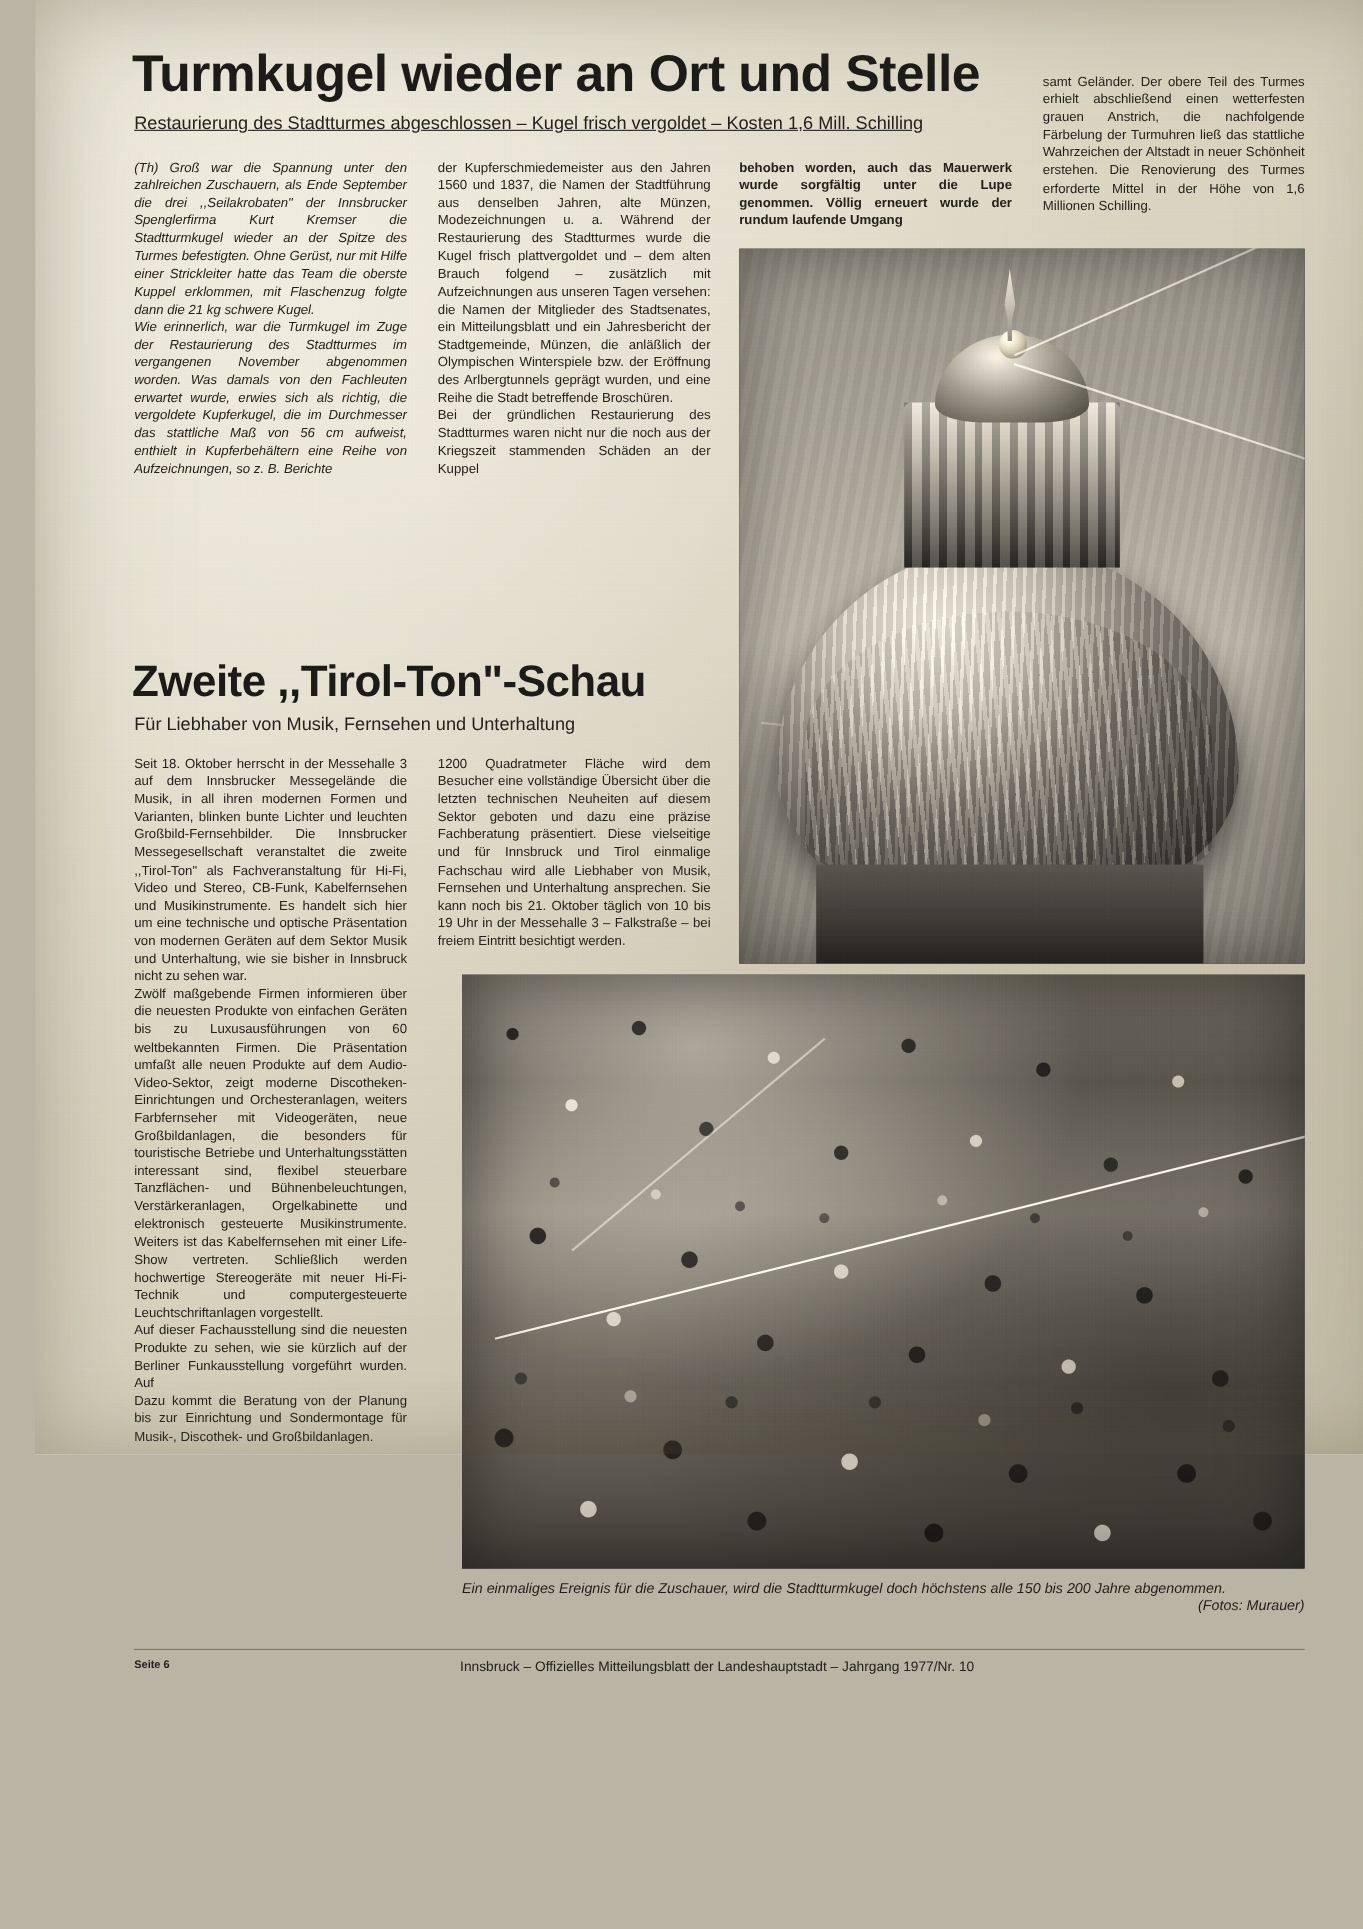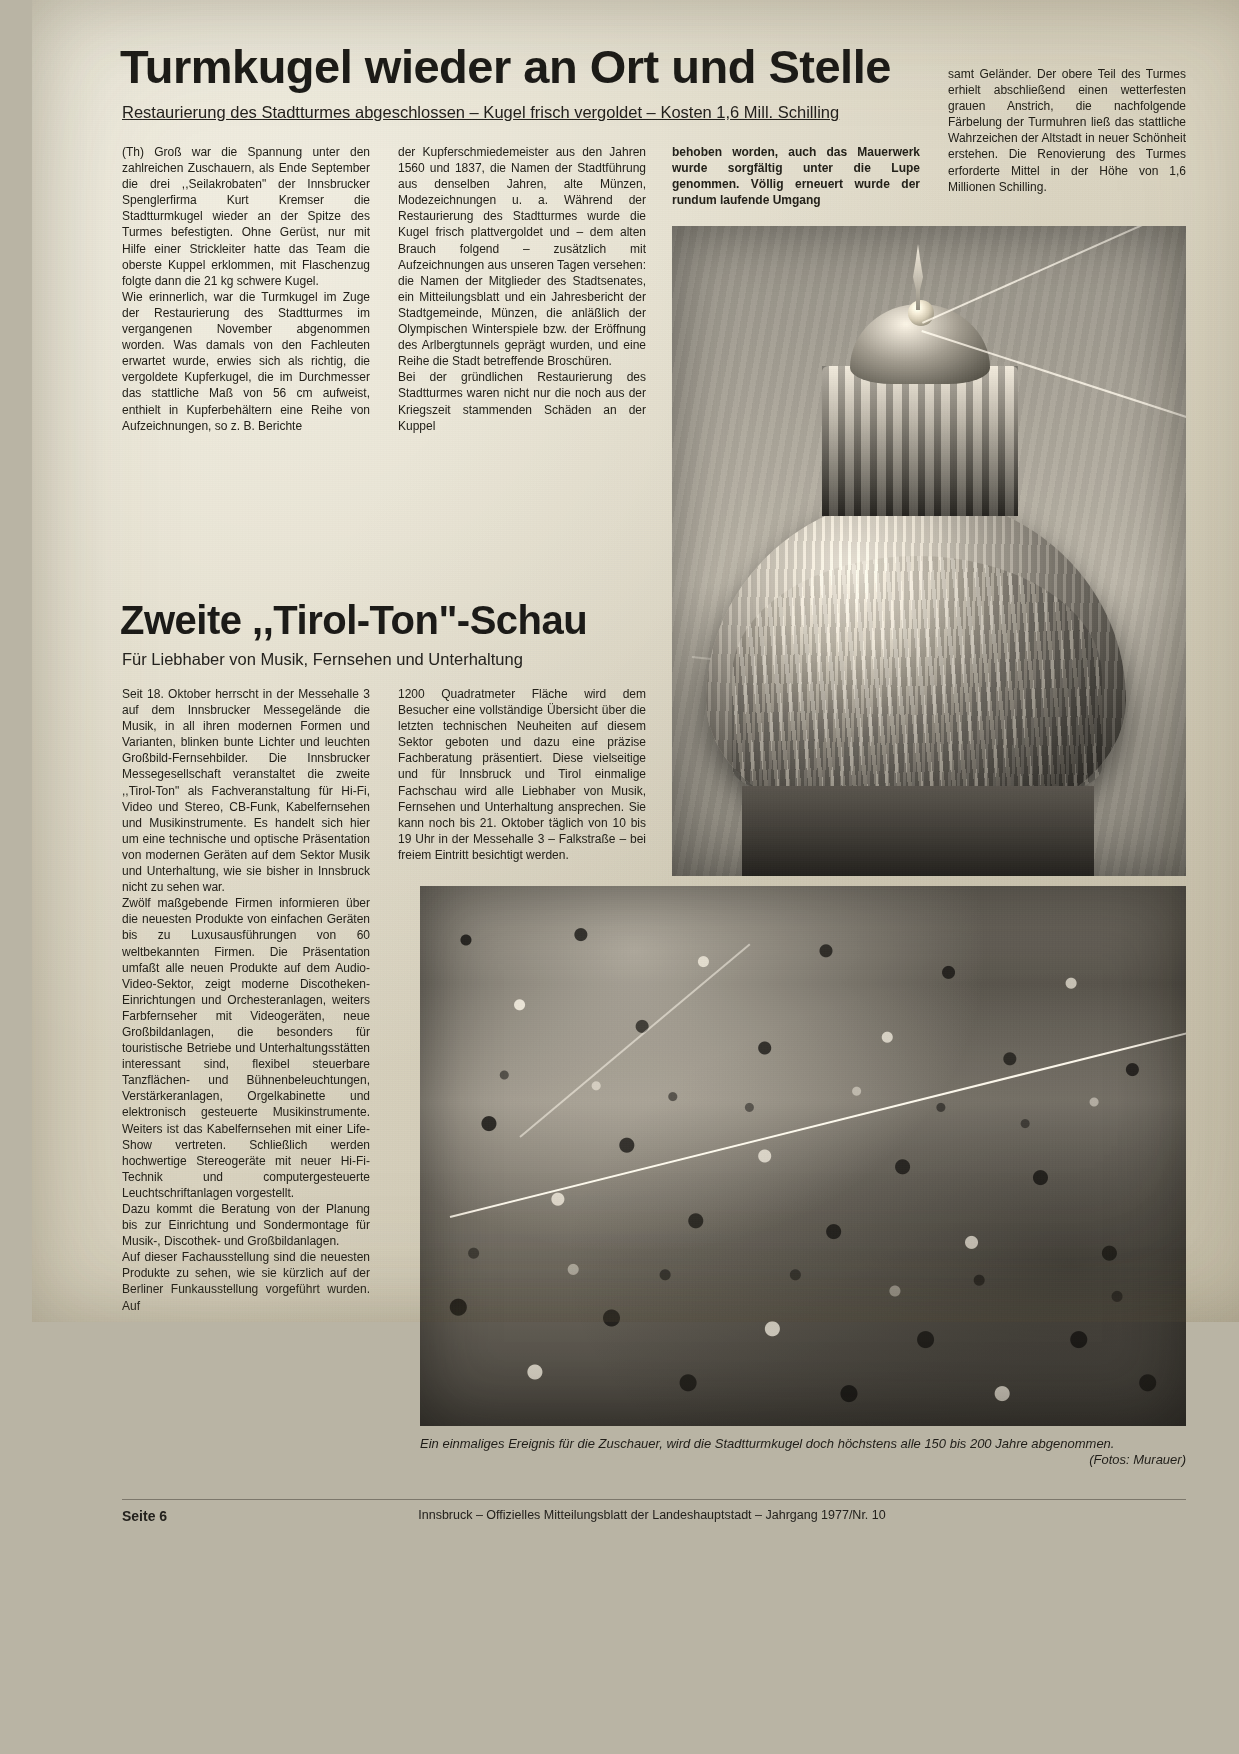--- a/index.html
+++ b/index.html
@@ -96,21 +96,21 @@
     font-size: 12px;
     line-height: 16.1px;
     color: #222019;
     text-align: justify;
     -webkit-hyphens: auto;
     hyphens: auto;
   }
   .col p { margin: 0 0 0 0; }
   .col p + p { margin-top: 0px; }
 
-  #col-1a { left: 2px;   top: 108px; width: 248px; }
+  #col-1a { left: 2px;   top: 108px; width: 248px; font-style: italic; }
   #col-1b { left: 278px; top: 108px; width: 248px; }
   #col-1c { left: 552px; top: 108px; width: 248px; font-weight: bold; }
   #col-1d { left: 828px; top: 30px;  width: 238px; }
 
   #col-2a { left: 2px;   top: 650px; width: 248px; }
   #col-2b { left: 278px; top: 650px; width: 248px; }
 
   
   .photo {
     position: absolute;
@@ -153,21 +153,21 @@
     top: 1463px;
     width: 1064px;
     height: 1px;
     background: #4a463c;
     opacity: .55;
   }
   #footer-left {
     position: absolute;
     left: 2px;
     top: 1472px;
-    font-size: 14px;
+    font-size: 10px;
     font-weight: bold;
     color: #23211d;
   }
   #footer-center {
     position: absolute;
     left: 0;
     top: 1472px;
     width: 1064px;
     text-align: center;
     font-size: 12.5px;
@@ -410,22 +410,22 @@
       <div class="vig"></div>
     </div>
 
     <h2 class="headline" id="headline-2" style="margin:0;">Zweite ,,Tirol-Ton"-Schau</h2>
 
     <div id="subhead-2">Für Liebhaber von Musik, Fernsehen und Unterhaltung</div>
 
     <div class="col" id="col-2a">
       <p>Seit 18. Oktober herrscht in der Messehalle 3 auf dem Innsbrucker Messegelände die Musik, in all ihren modernen Formen und Varianten, blinken bunte Lichter und leuchten Großbild-Fernsehbilder. Die Innsbrucker Messegesellschaft veranstaltet die zweite ,,Tirol-Ton" als Fachveranstaltung für Hi-Fi, Video und Stereo, CB-Funk, Kabelfernsehen und Musikinstrumente. Es handelt sich hier um eine technische und optische Präsentation von modernen Geräten auf dem Sektor Musik und Unterhaltung, wie sie bisher in Innsbruck nicht zu sehen war.</p>
       <p>Zwölf maßgebende Firmen informieren über die neuesten Produkte von einfachen Geräten bis zu Luxusausführungen von 60 weltbekannten Firmen. Die Präsentation umfaßt alle neuen Produkte auf dem Audio-Video-Sektor, zeigt moderne Discotheken-Einrichtungen und Orchesteranlagen, weiters Farbfernseher mit Videogeräten, neue Großbildanlagen, die besonders für touristische Betriebe und Unterhaltungsstätten interessant sind, flexibel steuerbare Tanzflächen- und Bühnenbeleuchtungen, Verstärkeranlagen, Orgelkabinette und elektronisch gesteuerte Musikinstrumente. Weiters ist das Kabelfernsehen mit einer Life-Show vertreten. Schließlich werden hochwertige Stereogeräte mit neuer Hi-Fi-Technik und computergesteuerte Leuchtschriftanlagen vorgestellt.</p>
+      <p>Auf dieser Fachausstellung sind die neuesten Produkte zu sehen, wie sie kürzlich auf der Berliner Funkausstellung vorgeführt wurden. Auf</p>
       <p>Dazu kommt die Beratung von der Planung bis zur Einrichtung und Sondermontage für Musik-, Discothek- und Großbildanlagen.</p>
-      <p>Auf dieser Fachausstellung sind die neuesten Produkte zu sehen, wie sie kürzlich auf der Berliner Funkausstellung vorgeführt wurden. Auf</p>
     </div>
 
     <div class="col" id="col-2b">
       <p>1200 Quadratmeter Fläche wird dem Besucher eine vollständige Übersicht über die letzten technischen Neuheiten auf diesem Sektor geboten und dazu eine präzise Fachberatung präsentiert. Diese vielseitige und für Innsbruck und Tirol einmalige Fachschau wird alle Liebhaber von Musik, Fernsehen und Unterhaltung ansprechen. Sie kann noch bis 21. Oktober täglich von 10 bis 19 Uhr in der Messehalle 3 – Falkstraße – bei freiem Eintritt besichtigt werden.</p>
     </div>
 
     <div class="photo" id="photo-crowd">
       <div class="crowd-bg"></div>
       <div class="crowd-ground"></div>
       <div class="crowd-dots"></div>

